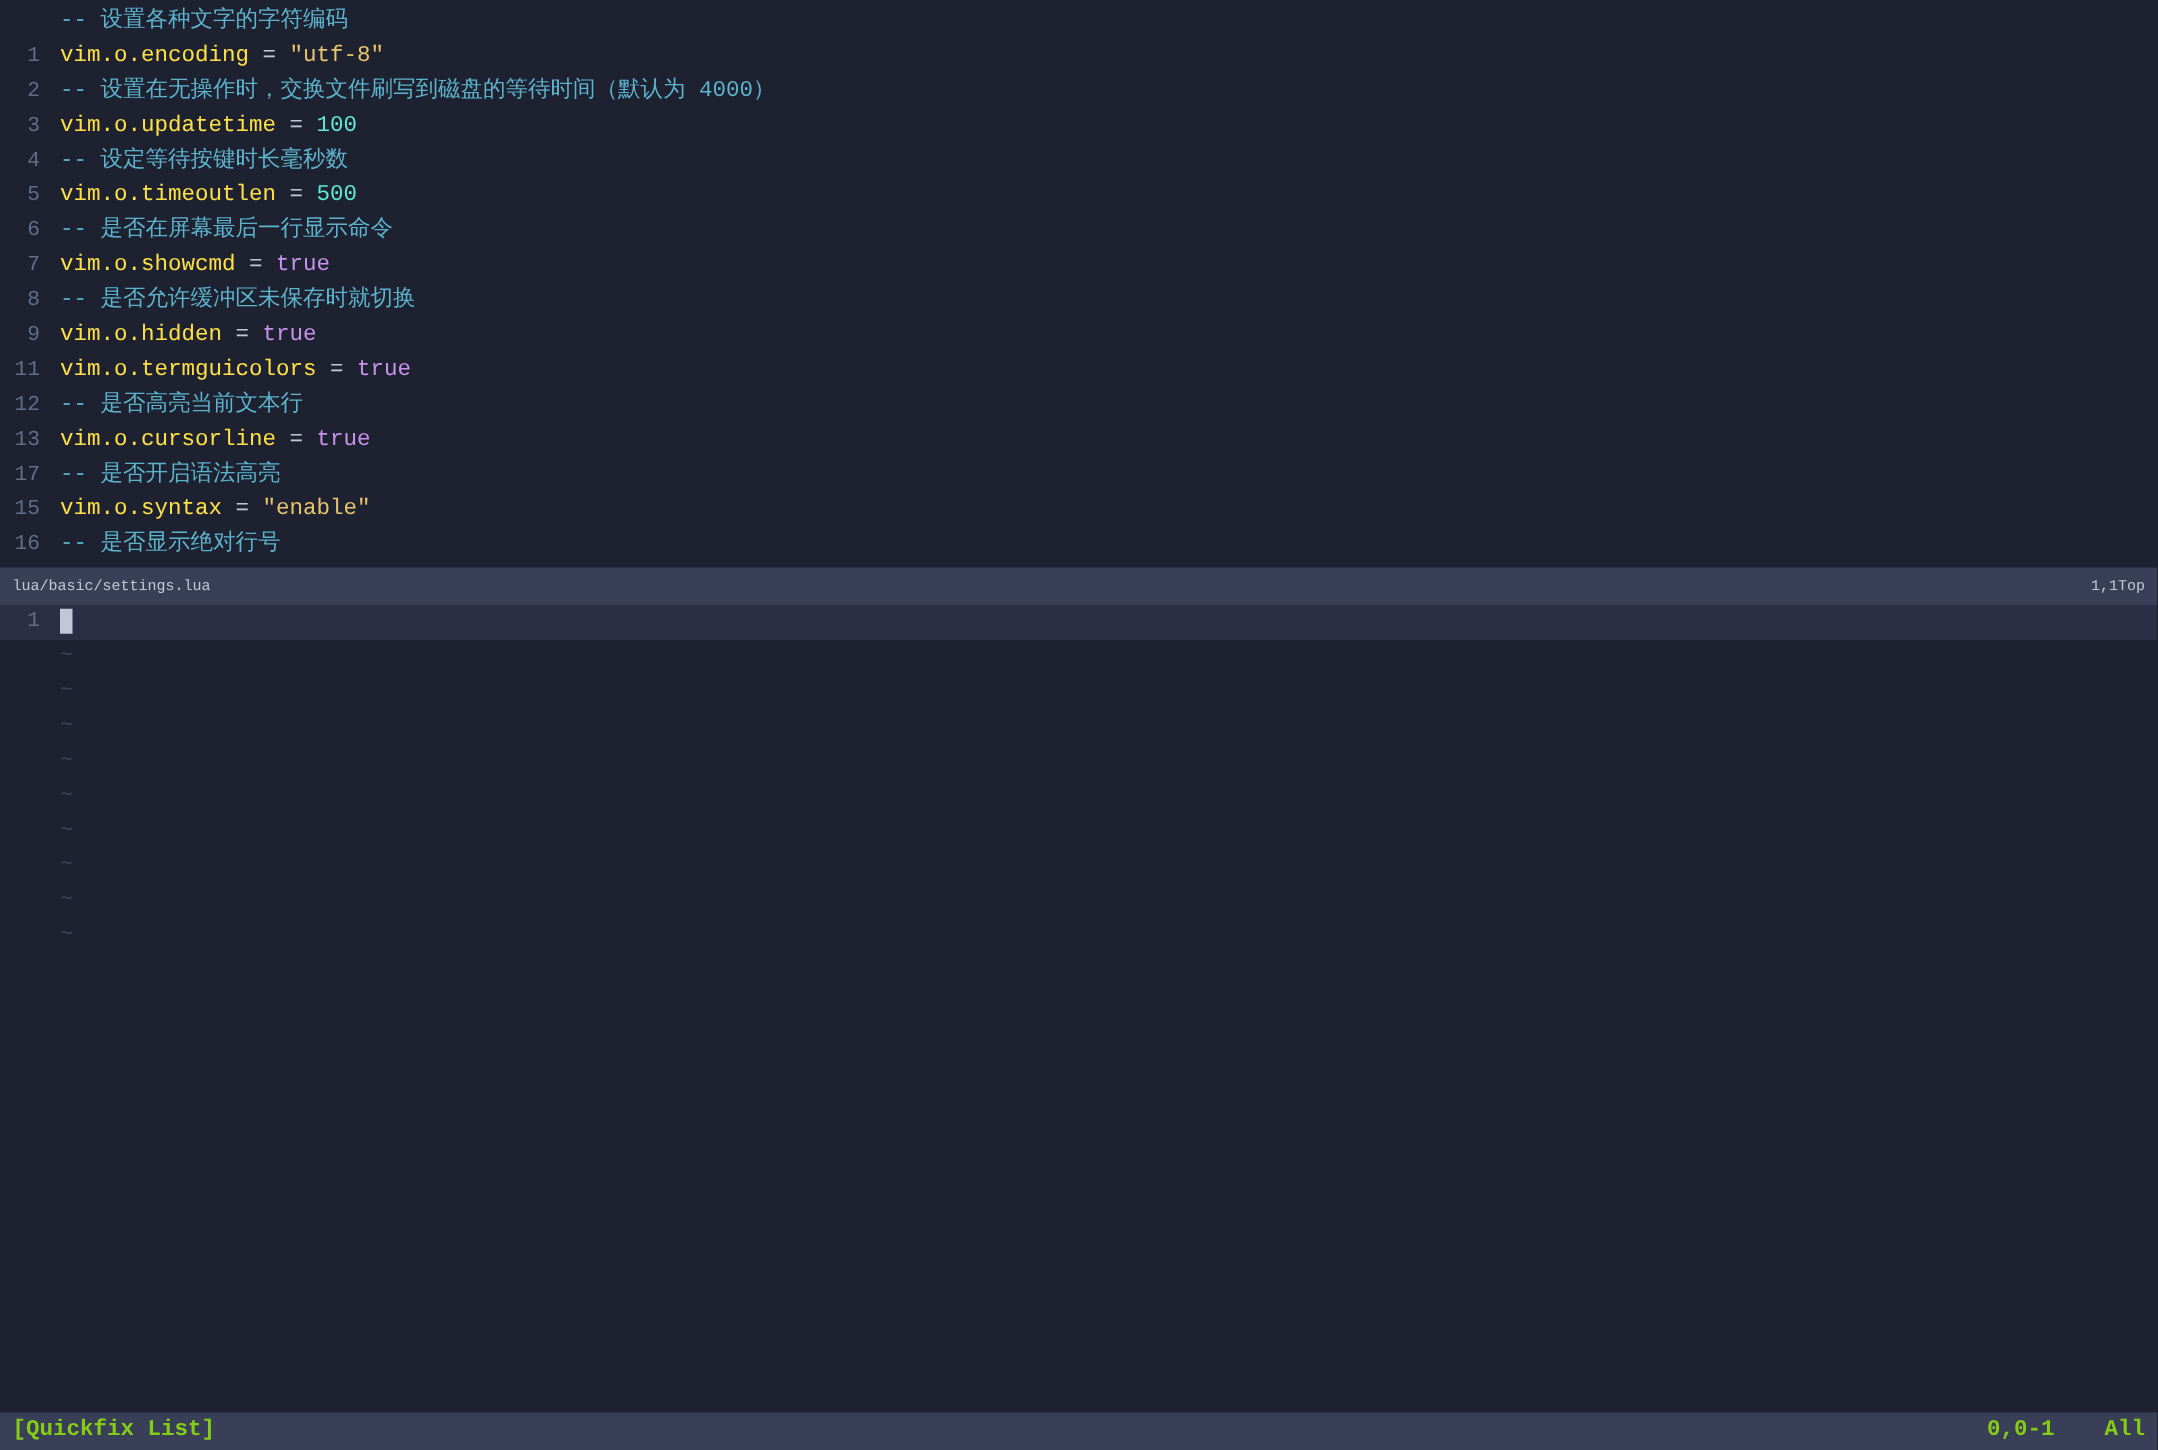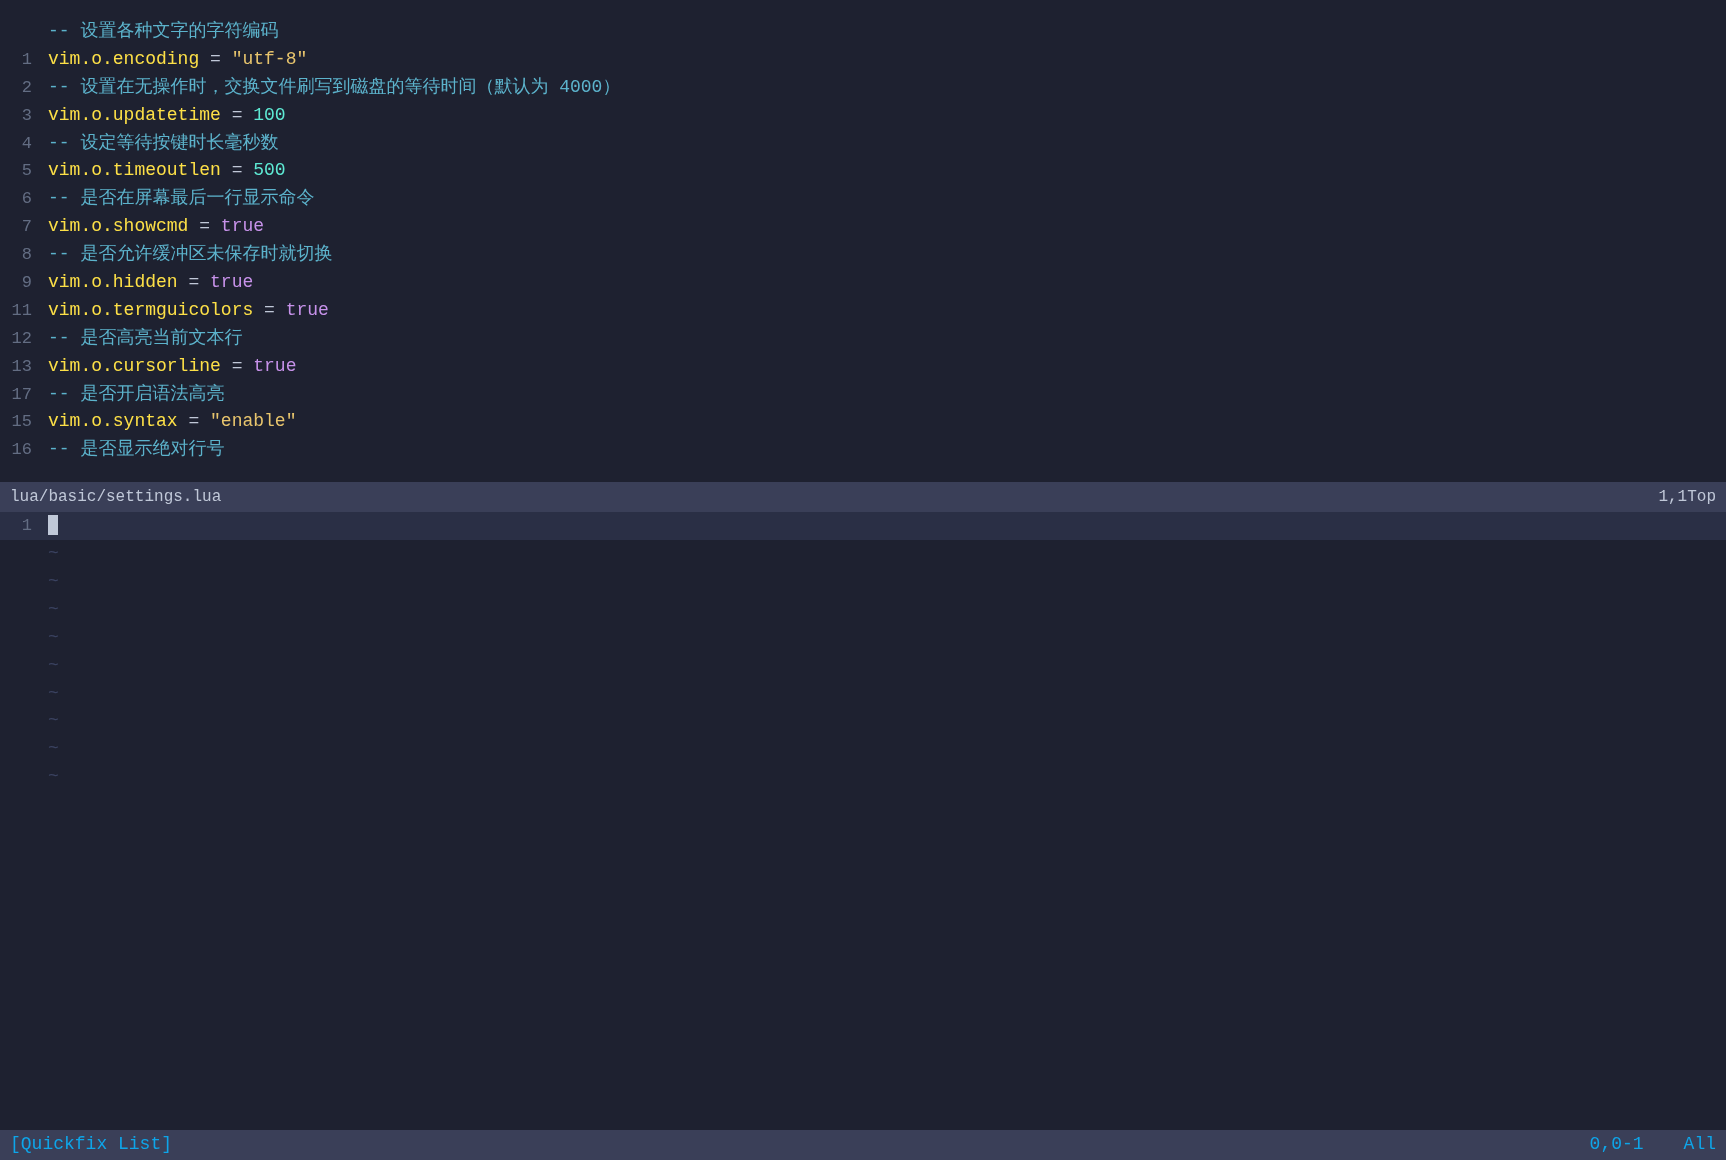--- a/index.html
+++ b/index.html
@@ -24,21 +24,21 @@
       flex-direction: column;
       height: 100%;
     }
 
     .top-pane {
       flex: 0 0 auto;
     }
 
     .code-area {
       background-color: #1e2130;
-      padding: 18px 0;
+      padding: 4px 0;
     }
 
     .code-line {
       display: flex;
       align-items: baseline;
       padding: 0 8px;
       min-height: 27px;
     }
 
     .line-num {
@@ -79,21 +79,21 @@
     .num-val {
       color: #5eead4;
     }
 
     .status-bar {
       background-color: #3a3f58;
       color: #c0c8d8;
       display: flex;
       align-items: center;
       padding: 2px 10px;
-      font-size: 16px;
+      font-size: 12px;
       height: 30px;
       min-height: 30px;
     }
 
     .status-filename {
       flex: 1;
       color: #c0c8d8;
     }
 
     .status-pos {
@@ -136,27 +136,28 @@
     .cursor {
       display: inline-block;
       width: 10px;
       height: 20px;
       background-color: #c0c8d8;
       vertical-align: text-bottom;
     }
 
     .quickfix-status {
       background-color: #3a3f58;
-      color: #0ea5e9;
+      color: #84cc16;
       display: flex;
       align-items: center;
       padding: 2px 10px;
       font-size: 18px;
       height: 30px;
       min-height: 30px;
+      font-weight: bold;
     }
 
     .qf-name {
       flex: 1;
     }
 
     .qf-pos {
       margin-right: 40px;
     }
 

